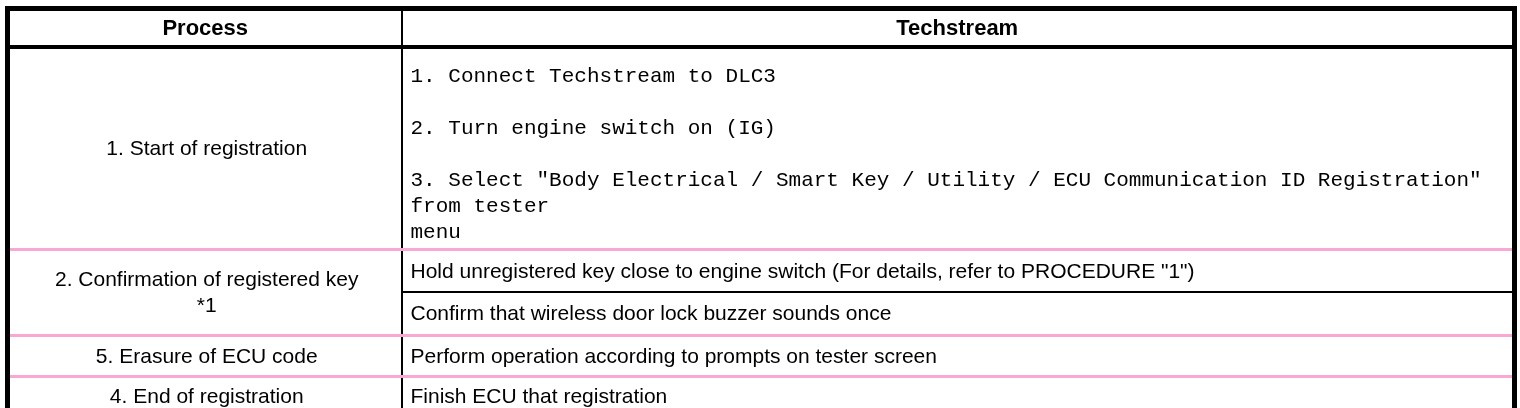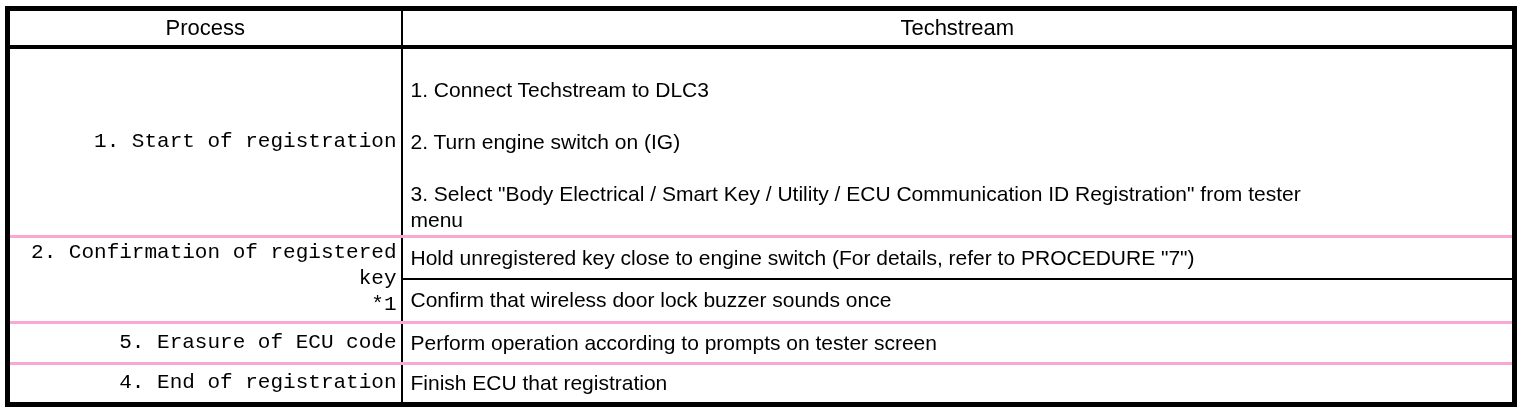--- a/index.html
+++ b/index.html
@@ -28,49 +28,49 @@
     font-size: 21px;
     line-height: 26px;
     color: #000000;
     overflow: hidden;
   }
   thead tr {
     height: 38px;
     border-bottom: 4px solid #000000;
   }
   th {
-    font-weight: normal;
+    font-weight: bold;
     text-align: center;
     vertical-align: middle;
     font-size: 22px;
   }
   td.process {
     padding: 2px 4px 2px 7px;
     vertical-align: middle;
     white-space: pre-line;
-    text-align: right;
-    font-family: Liberation Mono, monospace;
+    text-align: center;
   }
   td.procedure {
     padding: 2px 6px 2px 8px;
     vertical-align: middle;
     text-align: left;
   }
   tr.row-start { height: 178px; }
   tr.subrow    { height: 43px;  }
   tr.row-erase { height: 41px;  }
   tr.row-end   { height: 41px;  }
   tr.sep-major { border-top: 3px solid #f9a8d4; }
   td.steps {
     vertical-align: top;
     padding-top: 11px;
   }
   td.steps p {
-    margin: 17px 0 26px 0;
+    margin: 4px 0 26px 0;
     white-space: pre-line;
+    font-family: Liberation Mono, monospace;
   }
   td.steps p:last-child { margin-bottom: 0; }
 </style>
 </head>
 <body>
 
 <table class="manual-table">
   <colgroup>
     <col class="col-process">
     <col class="col-procedure">
@@ -87,21 +87,21 @@
       <td class="procedure steps">
         <p>1. Connect Techstream to DLC3</p>
         <p>2. Turn engine switch on (IG)</p>
         <p>3. Select "Body Electrical / Smart Key / Utility / ECU Communication ID Registration" from tester
 menu</p>
       </td>
     </tr>
     <tr class="subrow sep-major">
       <td class="process" rowspan="2">2. Confirmation of registered key
 *1</td>
-      <td class="procedure">Hold unregistered key close to engine switch (For details, refer to PROCEDURE "7")</td>
+      <td class="procedure">Hold unregistered key close to engine switch (For details, refer to PROCEDURE "1")</td>
     </tr>
     <tr class="subrow">
       <td class="procedure">Confirm that wireless door lock buzzer sounds once</td>
     </tr>
     <tr class="row-erase sep-major">
       <td class="process">5. Erasure of ECU code</td>
       <td class="procedure">Perform operation according to prompts on tester screen</td>
     </tr>
     <tr class="row-end sep-major">
       <td class="process">4. End of registration</td>

